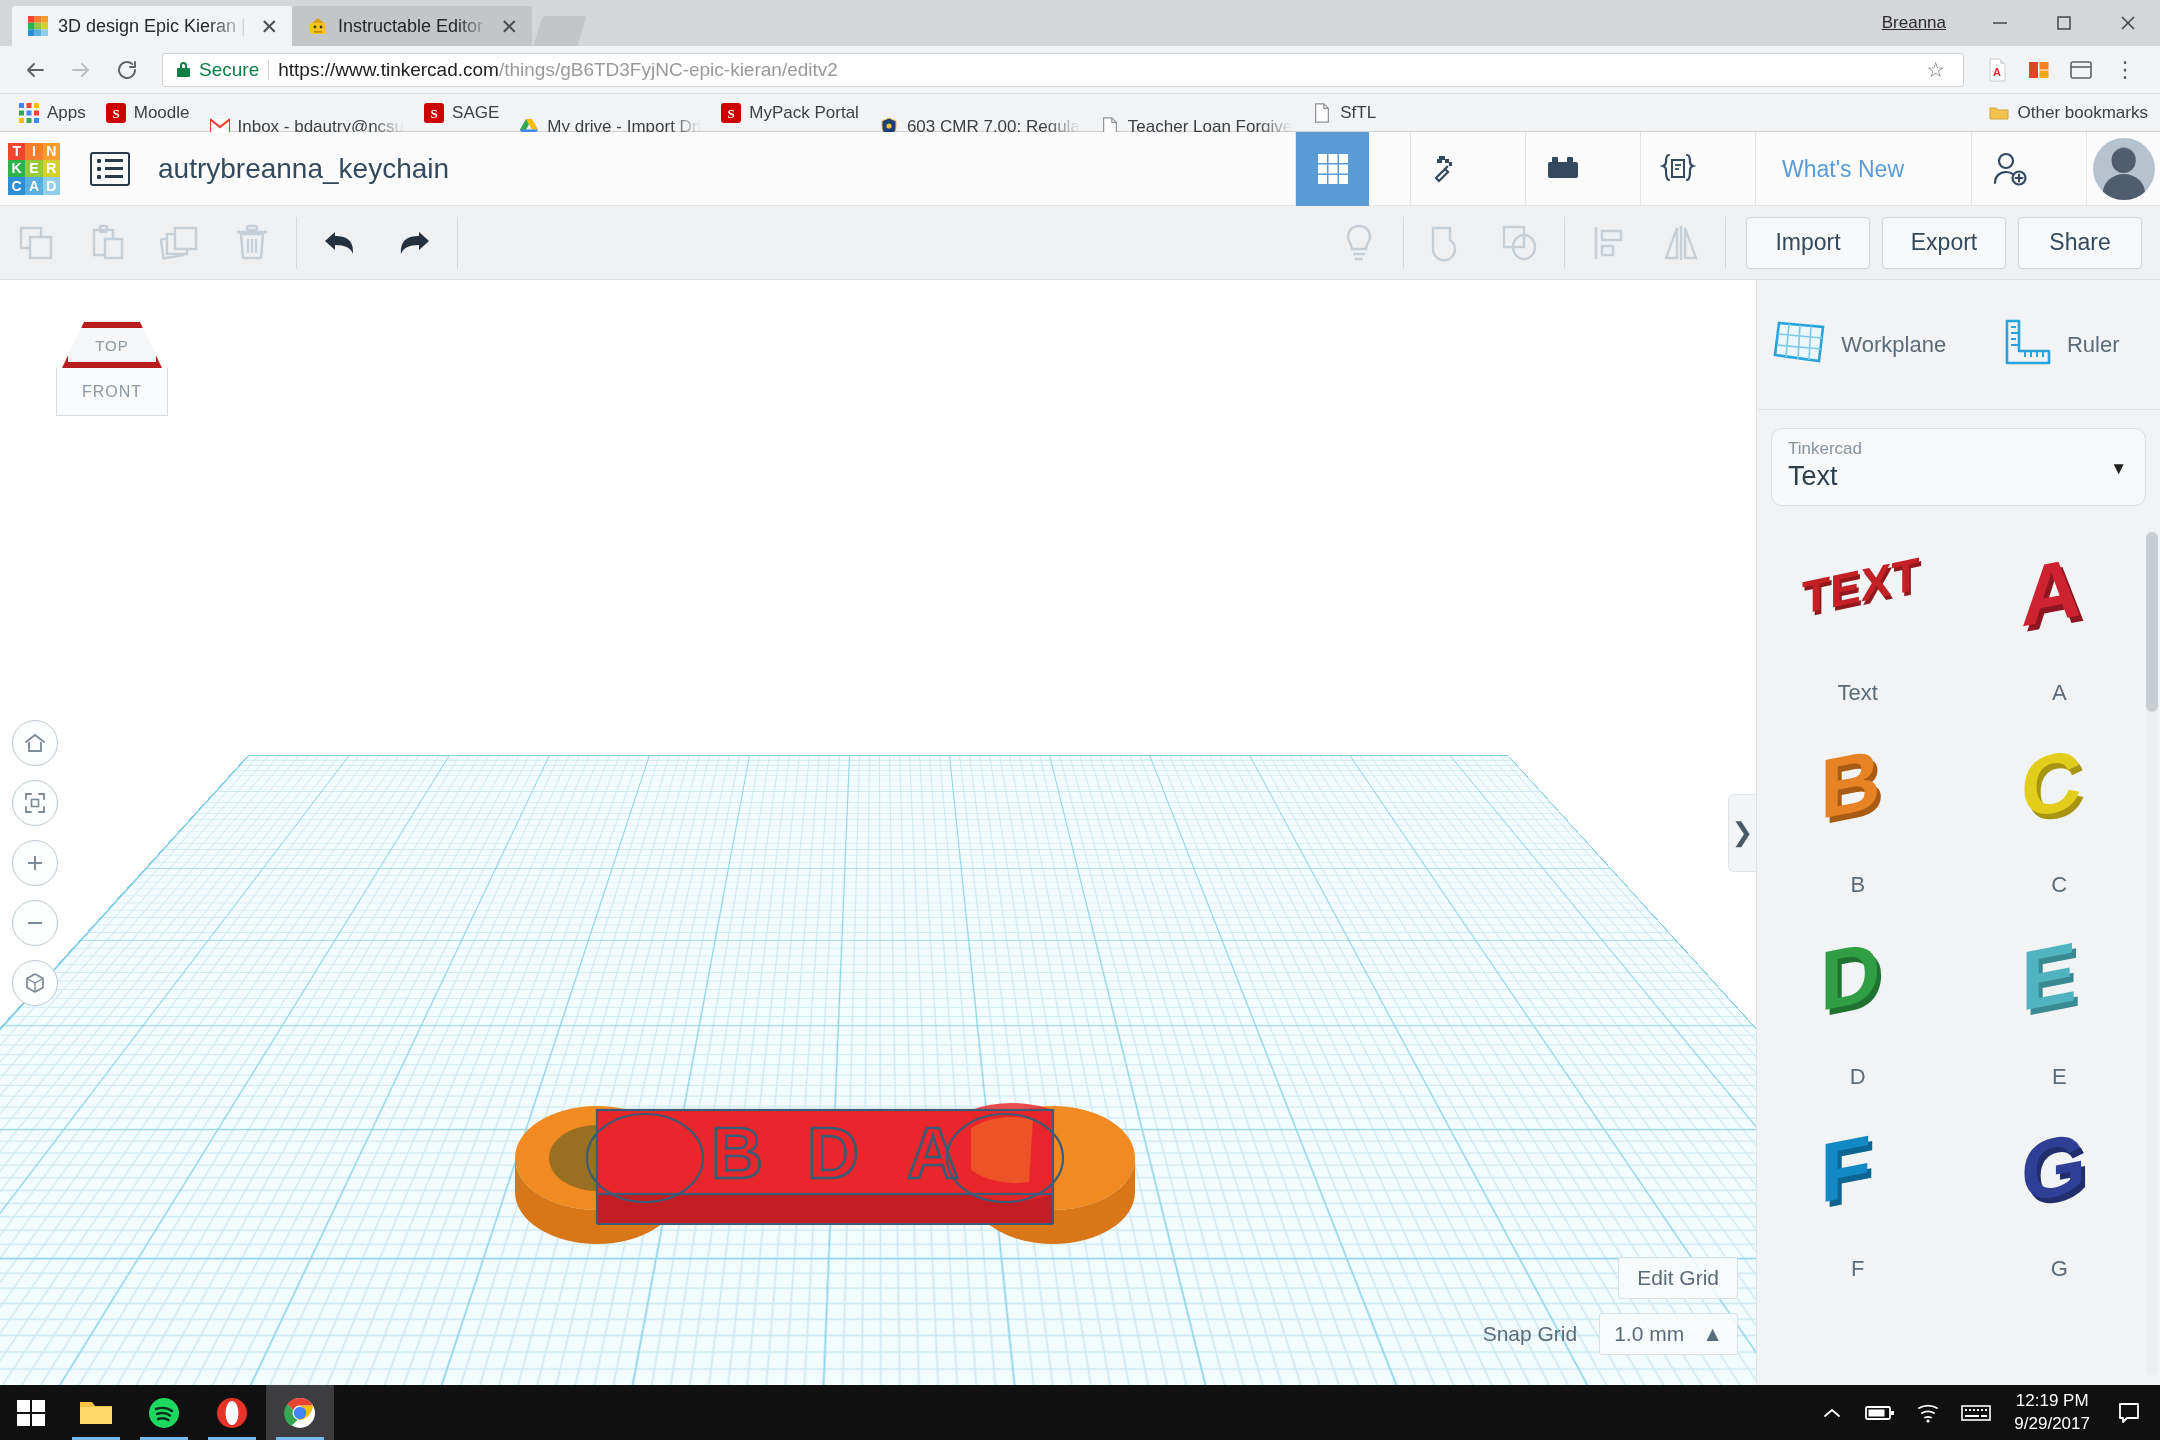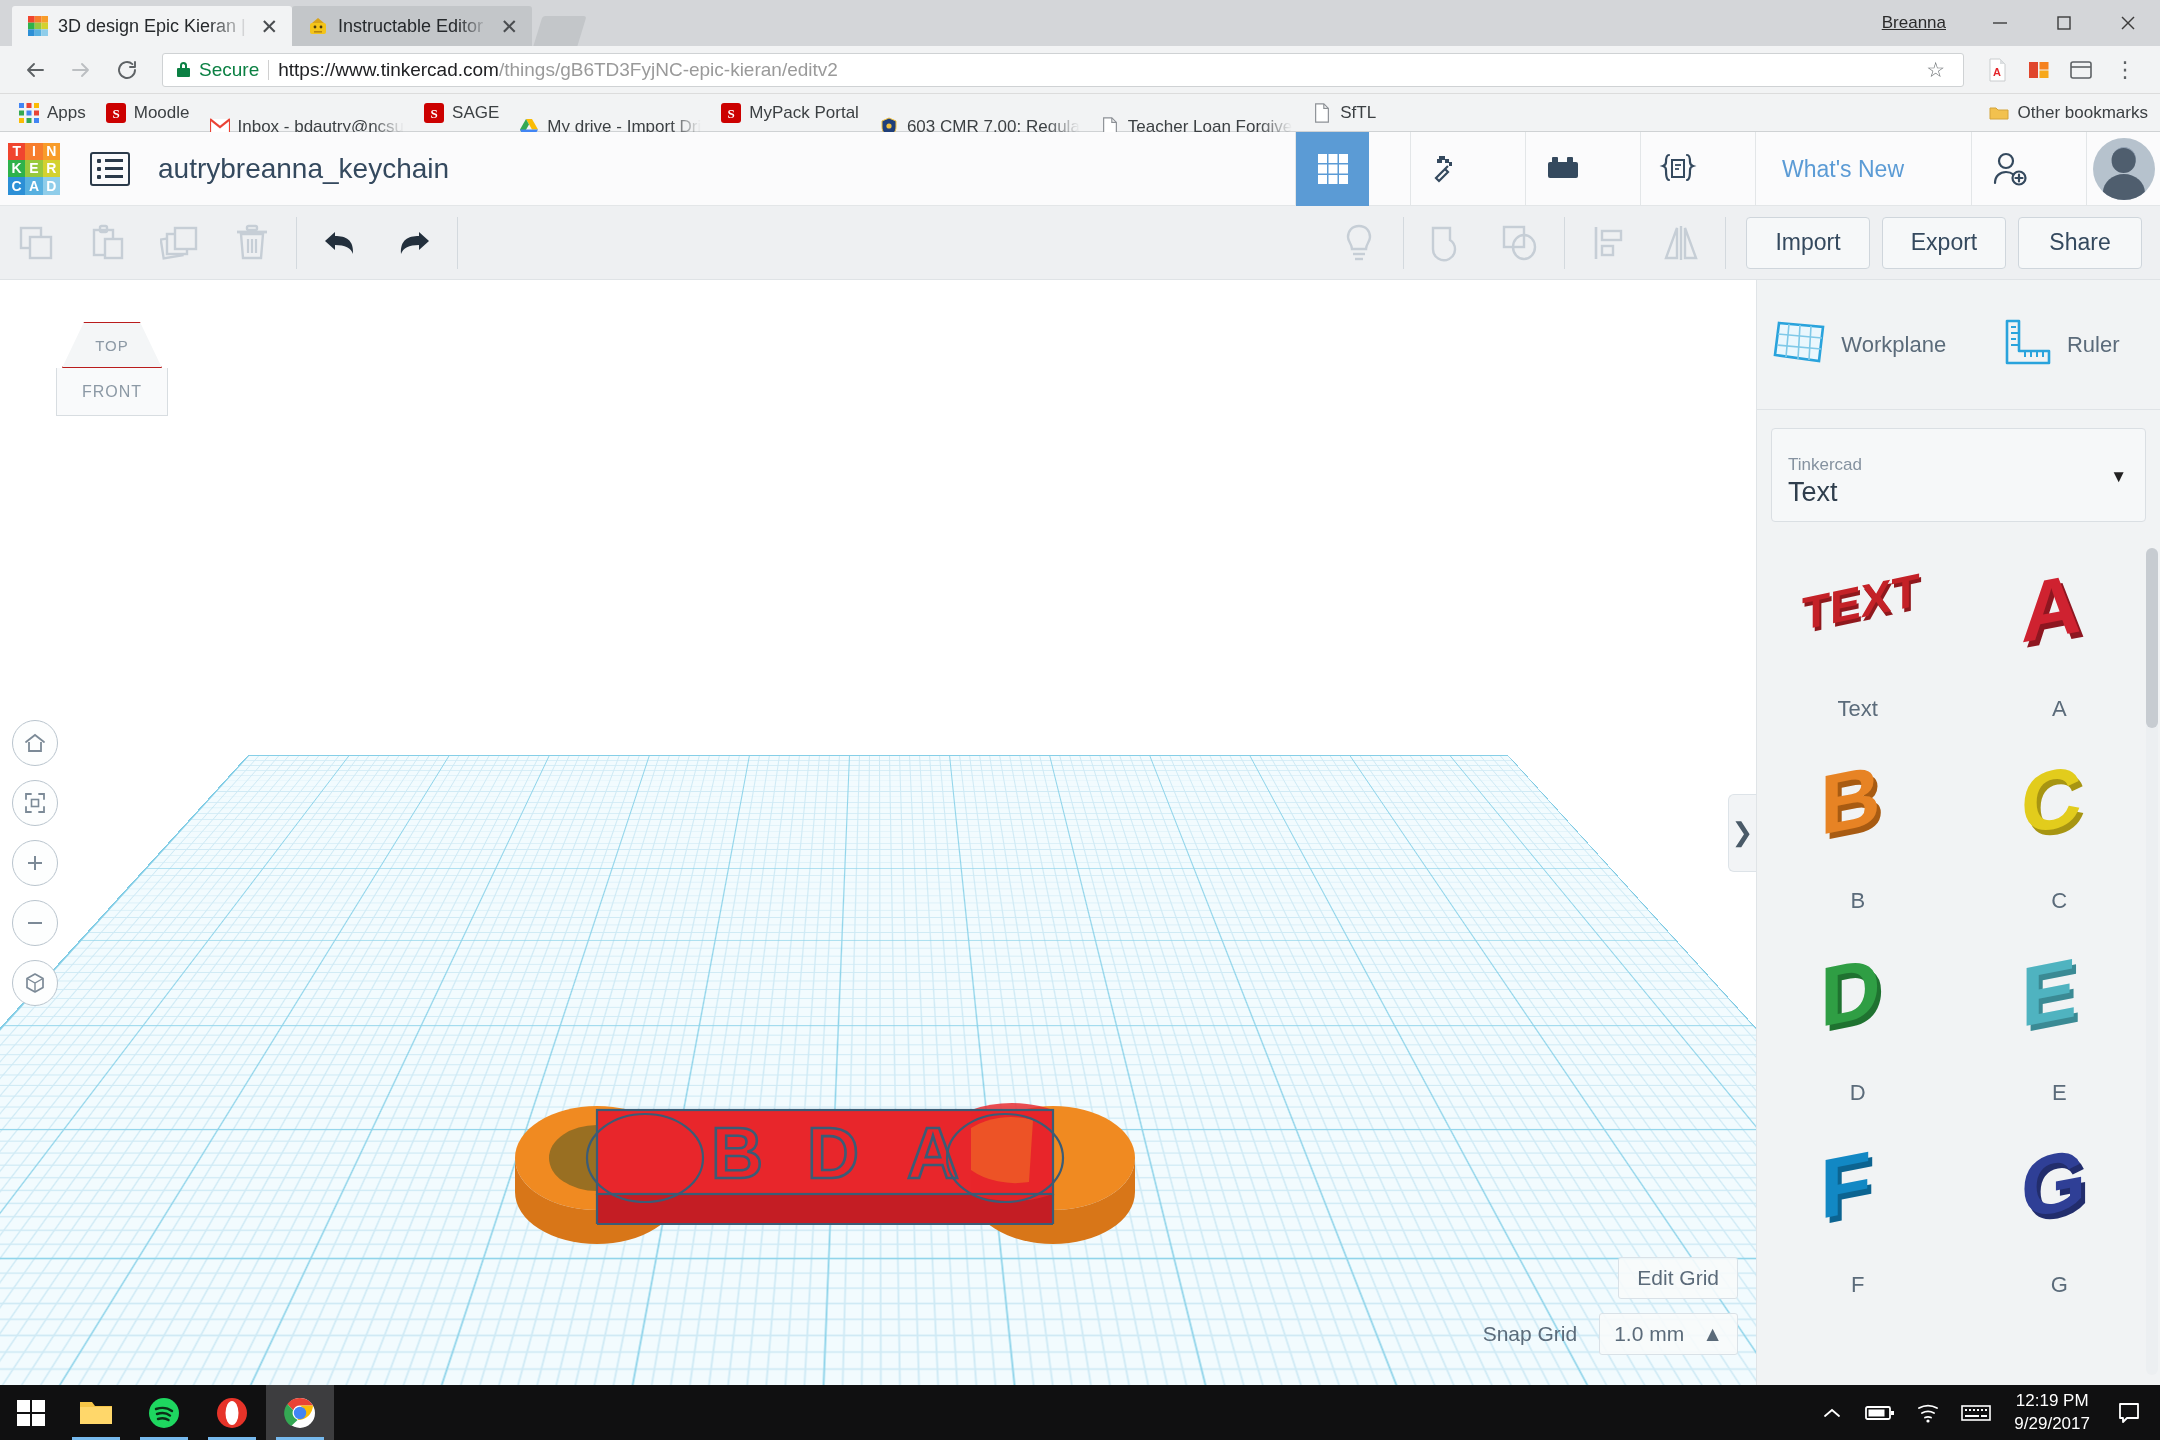--- a/index.html
+++ b/index.html
@@ -176,21 +176,21 @@
       repeating-linear-gradient(to right, #cfeaf5 0 1px, transparent 1px 10px),
       repeating-linear-gradient(to bottom, #cfeaf5 0 1px, transparent 1px 10px),
       #f2fbfe;
     border: 1px solid #7cc9e3;
   }
 
   
   .viewcube { position: absolute; left: 48px; top: 42px; width: 128px; height: 112px; }
   .vc-top {
     position: absolute; left: 14px; top: 0; width: 100px; height: 46px;
-    background: #f4f6f7; border: 1px solid #b91c1c;
+    background: #f4f6f7; border: 6px solid #b91c1c;
     clip-path: polygon(22% 0, 78% 0, 100% 100%, 0 100%);
     display: flex; align-items: center; justify-content: center;
     font-size: 15px; color: #8c99a5; letter-spacing: 1px;
   }
   .vc-front {
     position: absolute; left: 8px; top: 46px; width: 112px; height: 48px;
     background: #f9fafb; border: 1px solid #d8dde1; border-top: none;
     display: flex; align-items: center; justify-content: center;
     font-size: 16px; color: #8c99a5; letter-spacing: 1px;
   }
@@ -228,22 +228,22 @@
   
   .tc-panel {
     position: absolute; right: 0; top: 0; bottom: 0; width: 404px;
     background: #f1f3f4; border-left: 1px solid #e0e4e7; display: flex; flex-direction: column;
   }
   .panel-tools { height: 130px; display: flex; border-bottom: 1px solid #dfe3e6; }
   .ptool { flex: 1; display: flex; align-items: center; justify-content: center; gap: 12px; }
   .ptool-label { font-size: 22px; color: #5b6b7a; }
   .panel-select-wrap { padding: 18px 14px 16px; }
   .panel-select {
-    border: 1px solid #dadfe3; border-radius: 4px; background: #f6f8f9;
-    padding: 26px 16px 13px; position: relative;
+    border: 1px solid #dadfe3; border-radius: 11px; background: #f6f8f9;
+    padding: 10px 16px 13px; position: relative;
   }
   .ps-kicker { font-size: 17px; color: #8592a0; margin-bottom: 2px; }
   .ps-value { font-size: 27px; color: #2f3e4d; }
   .ps-caret { position: absolute; right: 18px; top: 50%; transform: translateY(-40%); font-size: 17px; color: #222; }
   .panel-grid {
     flex: 1; padding: 16px 0 0; display: grid; grid-template-columns: 1fr 1fr;
     gap: 24px 0; align-content: start; position: relative; overflow: hidden;
   }
   .shape-cell { display: flex; flex-direction: column; align-items: center; gap: 10px; }
   .shape-thumb { width: 150px; height: 132px; display: flex; align-items: center; justify-content: center; }

